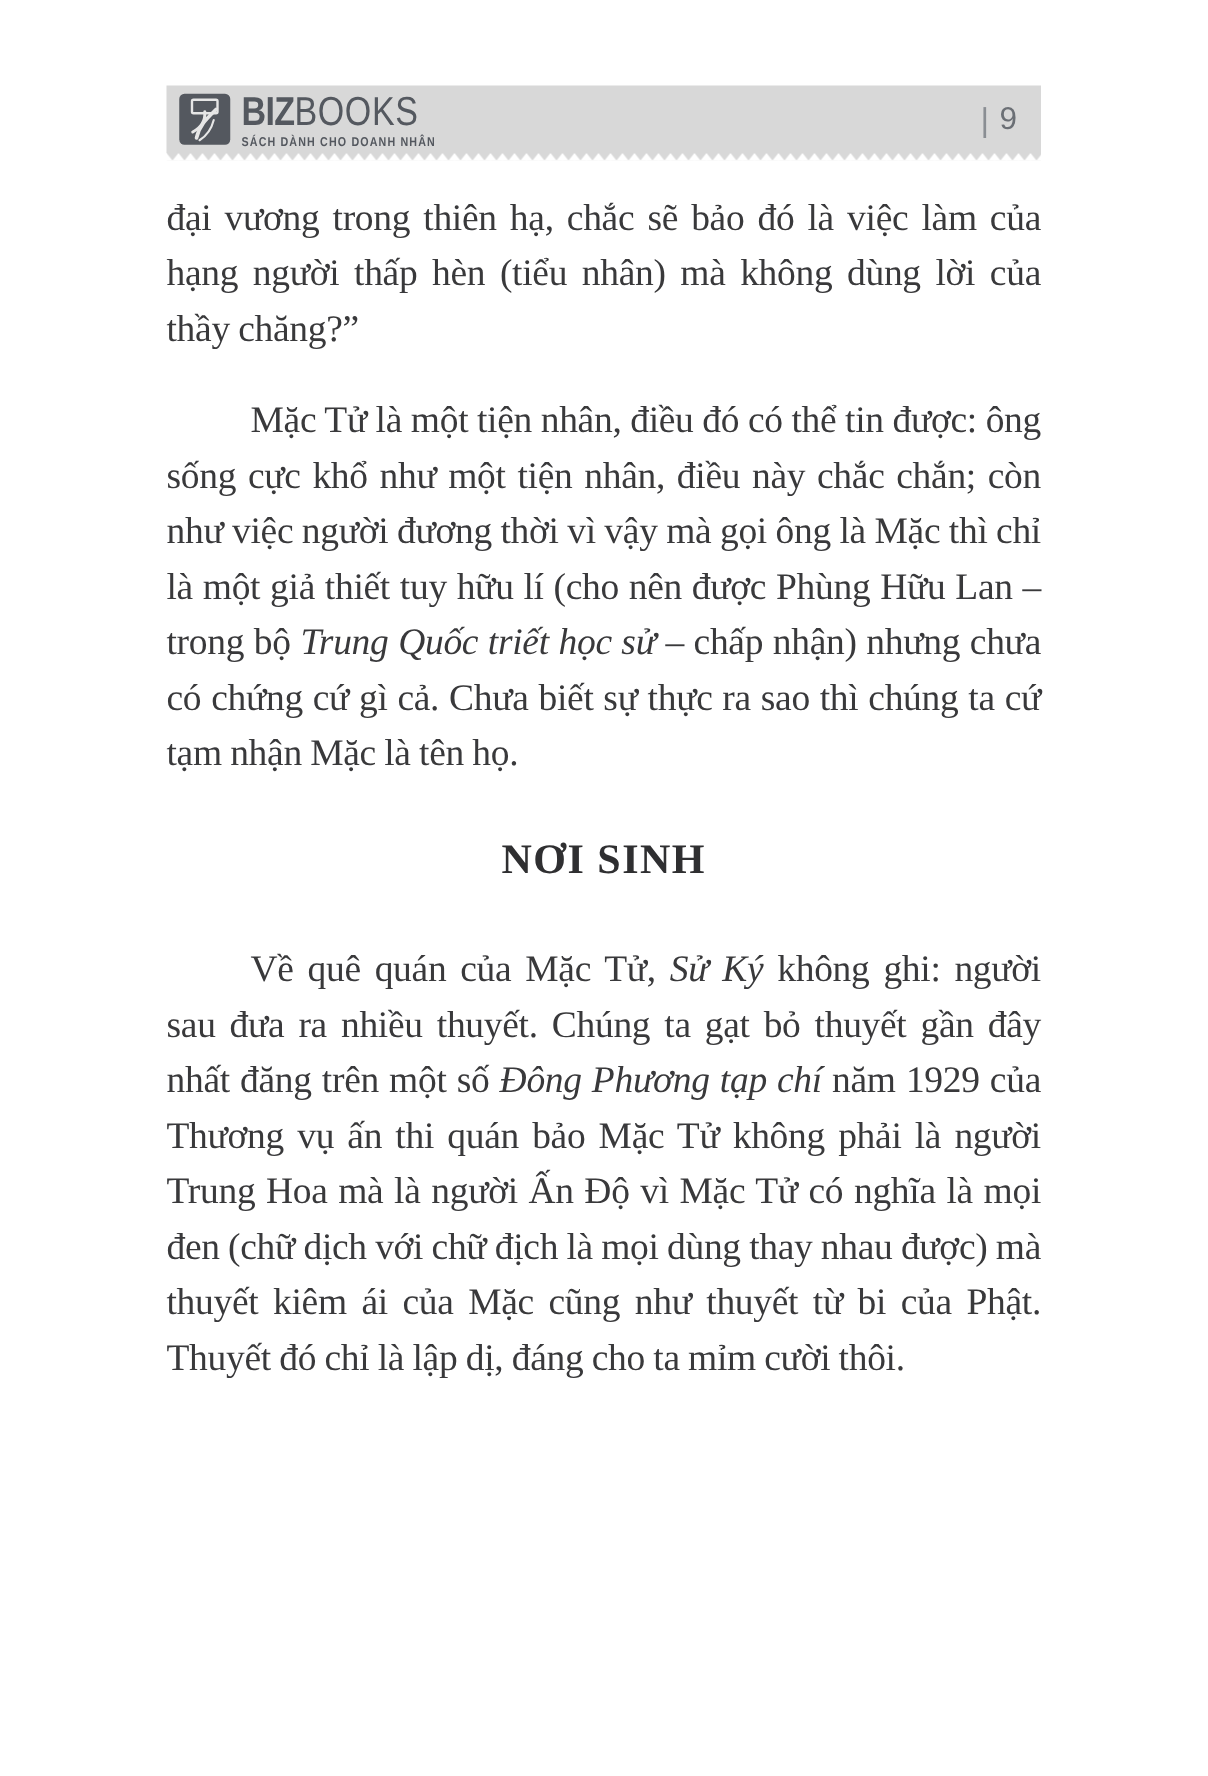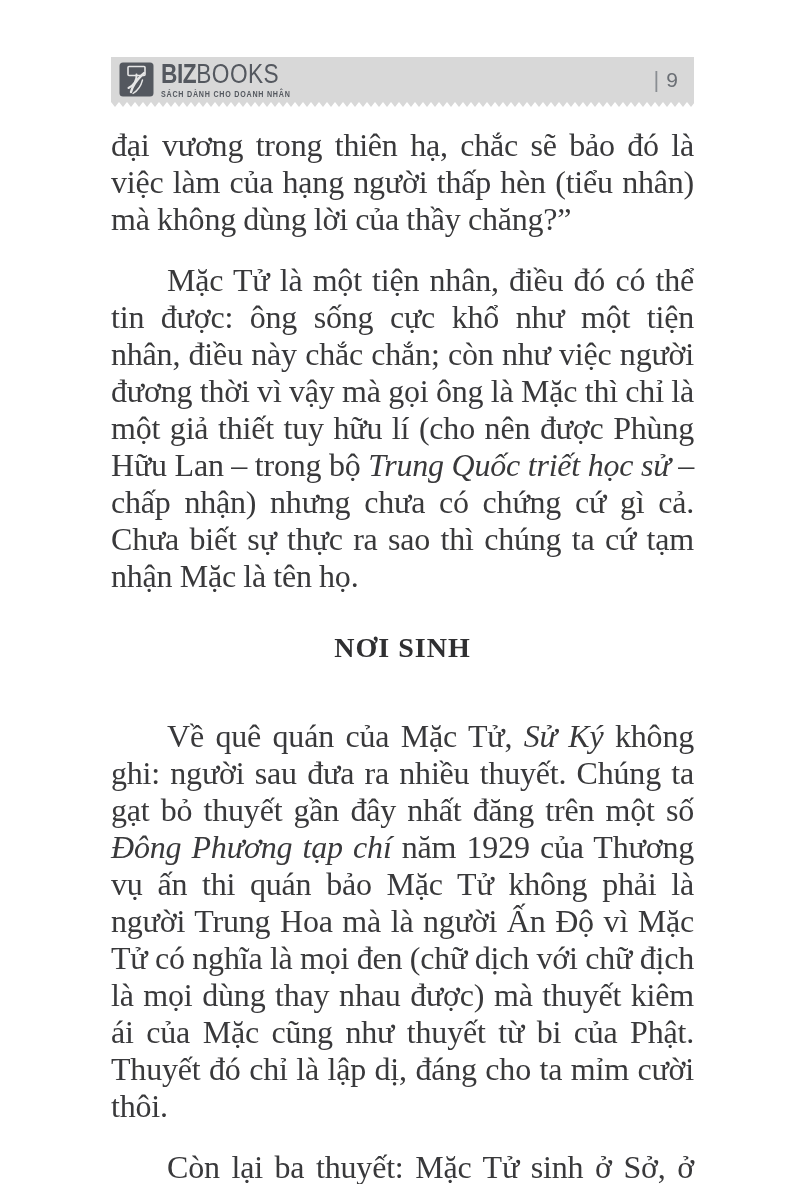--- a/index.html
+++ b/index.html
@@ -64,36 +64,36 @@
   .page-sep { color: #8a8e93; font-weight: 300; font-size: 22px; }
 
   
   .page-body {
     position: absolute;
     left: 111px; top: 127px;
     width: 583px;
     color: #39393b;
   }
   .para {
-    font-size: 32px;
+    font-size: 25px;
     line-height: 37px;
     letter-spacing: -0.2px;
     word-spacing: -0.5px;
     text-align: justify;
     margin-bottom: 13px;
   }
   .para.indent { text-indent: 56px; margin-top: 24px; }
   .para .it { font-style: italic; }
   .section-heading {
     font-size: 28px;
     font-weight: 700;
     letter-spacing: 1px;
     text-align: center;
     color: #2f2f31;
-    margin: 37px 0 54px 0;
+    margin: 37px 0 38px 0;
   }
 </style>
 </head>
 <body>
 
 <div class="header-bar">
   <div class="logo">
     <svg class="logo-icon" viewBox="0 0 35 35" xmlns="http://www.w3.org/2000/svg">
       <rect x="0.5" y="0.5" width="34" height="34" rx="3.5" fill="#54585f"></rect>
       <rect x="9" y="4.5" width="17" height="9" rx="1" fill="none" stroke="#e6e6e6" stroke-width="1.6"></rect>
@@ -120,14 +120,13 @@
     </pattern>
   </defs>
   <rect width="583" height="5" fill="url(#zz)"></rect>
 </svg>
 
 <div class="page-body" id="page-body">
     <p class="para"><span>đại vương trong thiên hạ, chắc sẽ bảo đó là việc làm của hạng người thấp hèn (tiểu nhân) mà không dùng lời của thầy chăng?”</span></p>
     <p class="para indent"><span>Mặc Tử là một tiện nhân, điều đó có thể tin được: ông sống cực khổ như một tiện nhân, điều này chắc chắn; còn như việc người đương thời vì vậy mà gọi ông là Mặc thì chỉ là một giả thiết tuy hữu lí (cho nên được Phùng Hữu Lan – trong bộ </span><span class="it">Trung Quốc triết học sử</span><span> – chấp nhận) nhưng chưa có chứng cứ gì cả. Chưa biết sự thực ra sao thì chúng ta cứ tạm nhận Mặc là tên họ.</span></p>
     <h2 class="section-heading">NƠI SINH</h2>
     <p class="para indent"><span>Về quê quán của Mặc Tử, </span><span class="it">Sử Ký</span><span> không ghi: người sau đưa ra nhiều thuyết. Chúng ta gạt bỏ thuyết gần đây nhất đăng trên một số </span><span class="it">Đông Phương tạp chí</span><span> năm 1929 của Thương vụ ấn thi quán bảo Mặc Tử không phải là người Trung Hoa mà là người Ấn Độ vì Mặc Tử có nghĩa là mọi đen (chữ dịch với chữ địch là mọi dùng thay nhau được) mà thuyết kiêm ái của Mặc cũng như thuyết từ bi của Phật. Thuyết đó chỉ là lập dị, đáng cho ta mỉm cười thôi.</span></p>
-    <p class="para indent"><span>Còn lại ba thuyết: Mặc Tử sinh ở Sở, ở Tống, ở Lỗ.</span></p>
   </div>
 
 </body></html>

